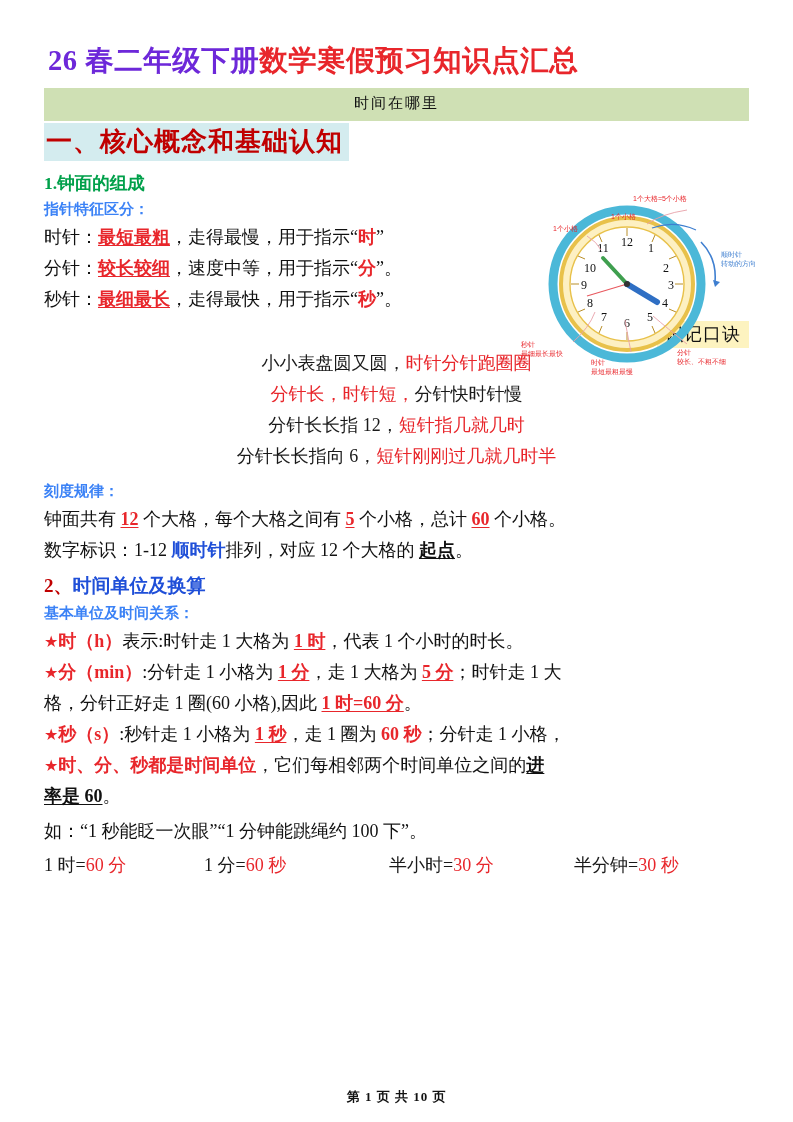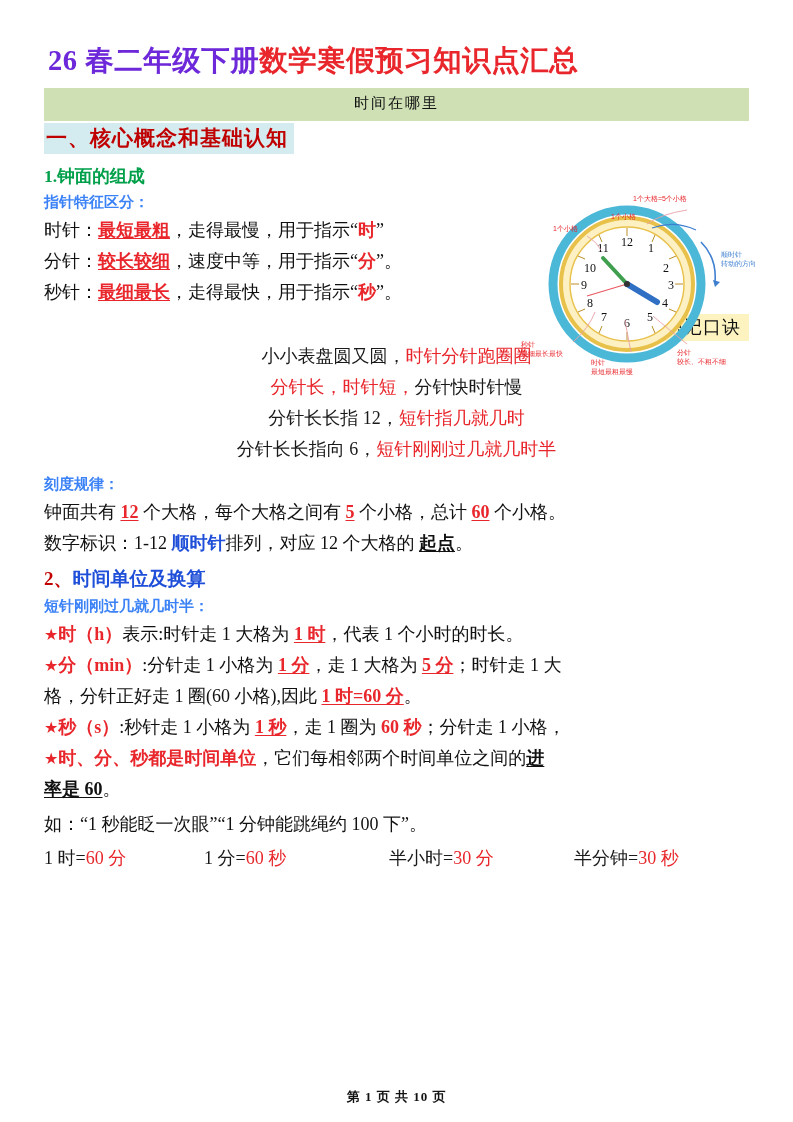--- a/index.html
+++ b/index.html
@@ -37,21 +37,21 @@
   .doc-title .red { color: #e8262b; }
   .banner {
     background: #cfe0b4;
     text-align: center;
     font-size: 15px;
     padding: 6px 0 8px 0;
     letter-spacing: 2px;
     color: #111;
   }
   .sec-h1 {
-    font-size: 21px;
+    font-size: 26px;
     font-weight: bold;
     color: #c00000;
     background: #d4ecef;
     display: inline-block;
     padding: 1px 6px 2px 2px;
     letter-spacing: 1px;
     margin: 2px 0 6px 0;
   }
   .sub-green {
     color: #00a04a;
@@ -182,21 +182,21 @@
   </div>
 
   <div class="line">
     <span>数字标识：1-12 </span><span class="blue bold">顺时针</span><span>排列，对应 12 个大格的 </span><span class="u-black bold">起点</span><span>。</span>
   </div>
 
   <div class="sub-mix" style="font-size:19px;font-weight:bold;margin:7px 0 2px 0;">
     <span class="n">2、</span><span class="t">时间单位及换算</span>
   </div>
 
-  <div class="sub-blue">短针刚刚过几就几时半：</div>
+  <div class="sub-blue">基本单位及时间关系：</div>
 
   <div class="line">
     <span class="star">★</span><span class="red bold">时（h）</span><span>表示:时针走 1 大格为 </span><span class="u-red bold">1 时</span><span>，代表 1 个小时的时长。</span>
   </div>
 
   <div class="line">
     <span class="star">★</span><span class="red bold">分（min）</span><span>:分针走 1 小格为 </span><span class="u-red bold">1 分</span><span>，走 1 大格为 </span><span class="u-red bold">5 分</span><span>；时针走 1 大</span>
   </div>
   <div class="line">
     <span>格，分针正好走 1 圈(60 小格),因此 </span><span class="u-red bold">1 时=60 分</span><span>。</span>

